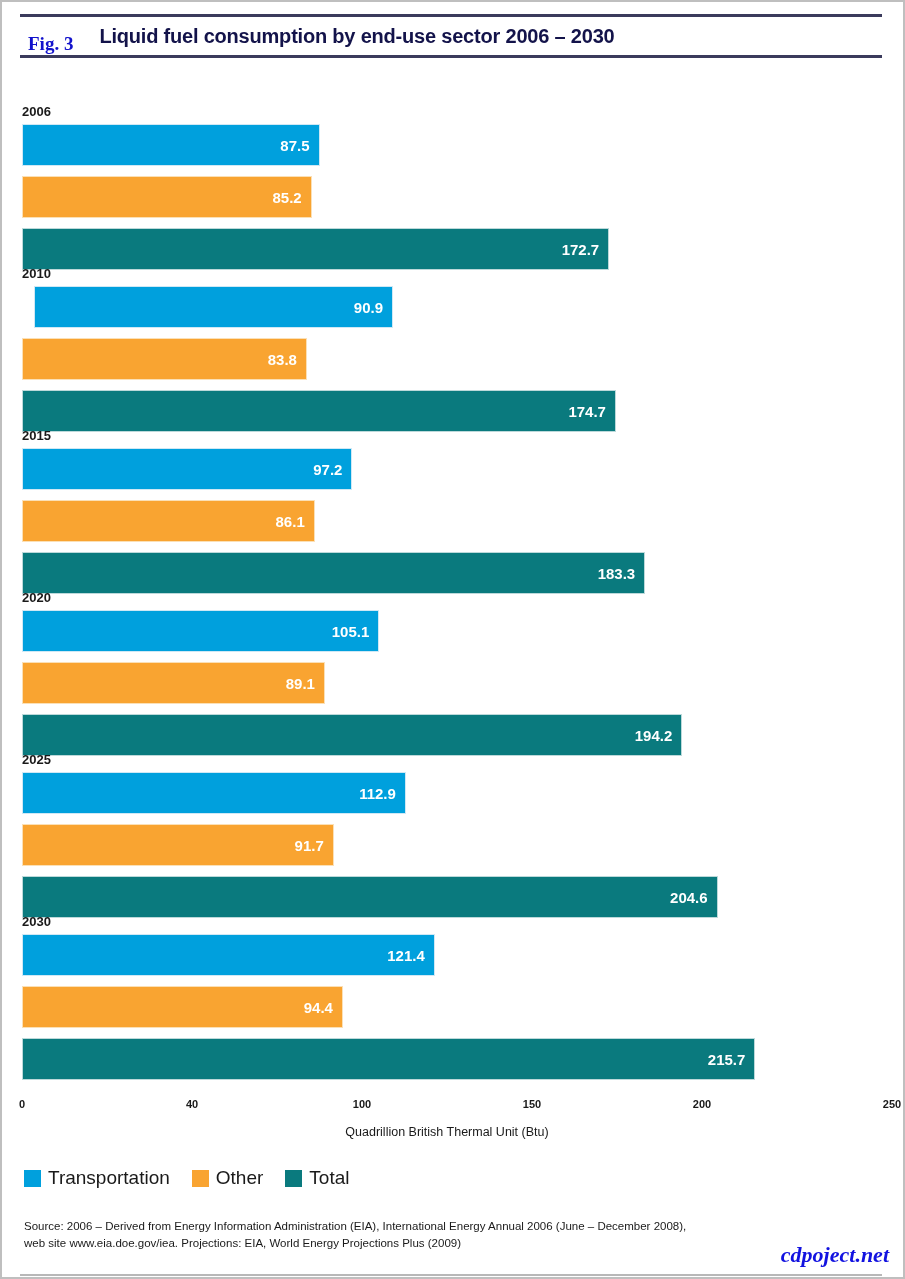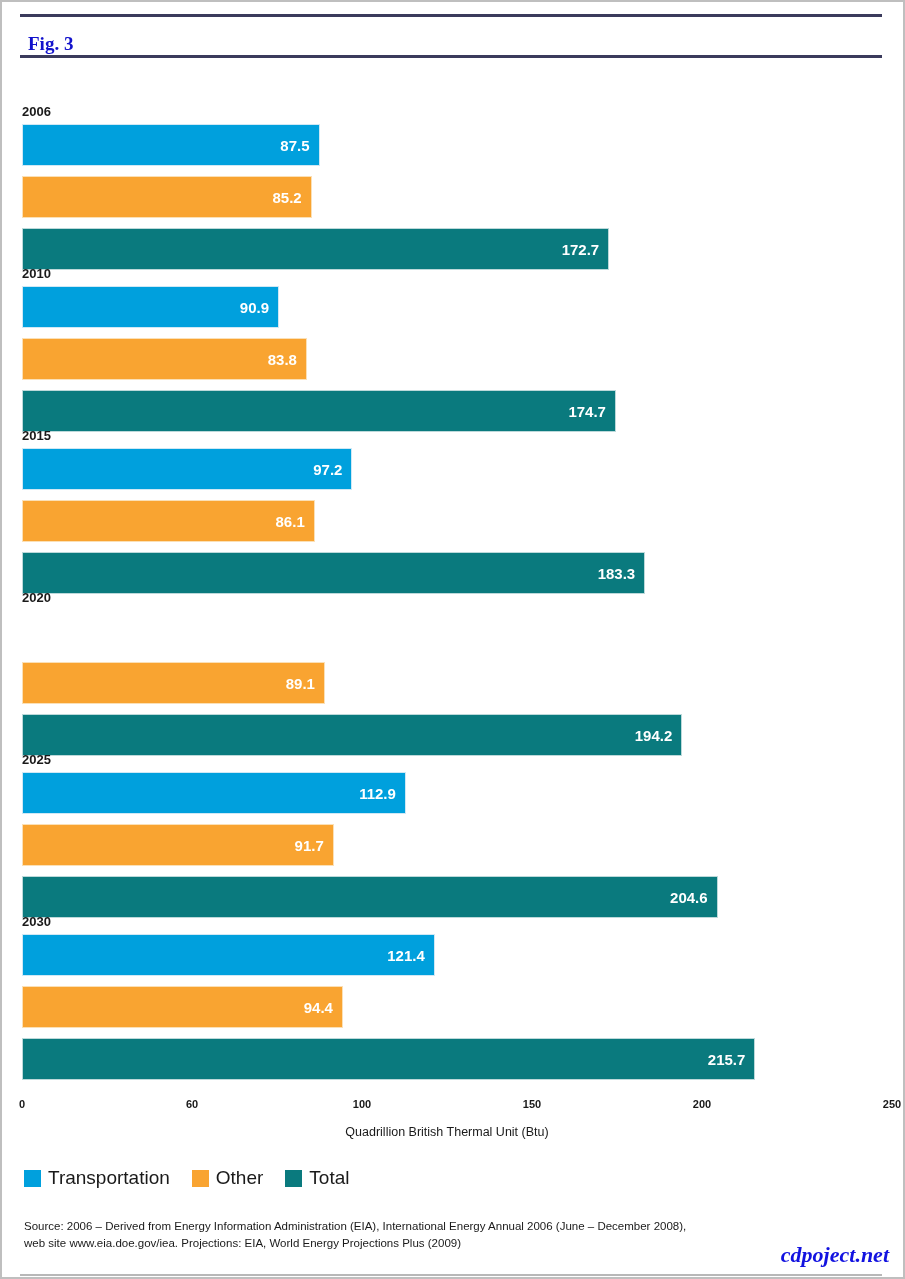--- a/index.html
+++ b/index.html
@@ -201,20 +201,21 @@
     white-space: nowrap;
   }
 </style>
 </head>
 <body>
 
 <div id="page">
 
   <div class="header">
     <span class="fig-label">Fig. 3</span>
+    <span class="fig-title">Liquid fuel consumption by end-use sector 2006 – 2030</span>
   </div>
 
   <div class="plot" id="plot">
       <div class="group">
         <div class="group-label">2006</div>
         <div class="bar-row r0">
           <div class="bar transportation" style="width: 297.5px;">
             <span class="bar-value">87.5</span>
           </div>
         </div>
@@ -225,21 +226,21 @@
         </div>
         <div class="bar-row r2">
           <div class="bar total" style="width: 587.18px;">
             <span class="bar-value">172.7</span>
           </div>
         </div>
       </div>
       <div class="group">
         <div class="group-label">2010</div>
         <div class="bar-row r0">
-          <div class="bar transportation" style="width: 257px;">
+          <div class="bar transportation" style="width: 359px; margin-left: 12px;">
             <span class="bar-value">90.9</span>
           </div>
         </div>
         <div class="bar-row r1">
           <div class="bar other" style="width: 284.92px;">
             <span class="bar-value">83.8</span>
           </div>
         </div>
         <div class="bar-row r2">
           <div class="bar total" style="width: 593.98px;">
@@ -260,20 +261,25 @@
           </div>
         </div>
         <div class="bar-row r2">
           <div class="bar total" style="width: 623.22px;">
             <span class="bar-value">183.3</span>
           </div>
         </div>
       </div>
       <div class="group">
         <div class="group-label">2020</div>
+        <div class="bar-row r0">
+          <div class="bar transportation" style="width: 357.34px;">
+            <span class="bar-value">105.1</span>
+          </div>
+        </div>
         <div class="bar-row r1">
           <div class="bar other" style="width: 302.94px;">
             <span class="bar-value">89.1</span>
           </div>
         </div>
         <div class="bar-row r2">
           <div class="bar total" style="width: 660.28px;">
             <span class="bar-value">194.2</span>
           </div>
         </div>
@@ -311,21 +317,21 @@
         <div class="bar-row r2">
           <div class="bar total" style="width: 733.38px;">
             <span class="bar-value">215.7</span>
           </div>
         </div>
       </div>
     </div>
 
   <div class="axis" id="axis">
       <div class="tick" style="left: 0px;">0</div>
-      <div class="tick" style="left: 170px;">60</div>
+      <div class="tick" style="left: 170px;">40</div>
       <div class="tick" style="left: 340px;">100</div>
       <div class="tick" style="left: 510px;">150</div>
       <div class="tick" style="left: 680px;">200</div>
       <div class="tick" style="left: 870px;">250</div>
     </div>
 
   <div class="axis-title">Quadrillion British Thermal Unit (Btu)</div>
 
   <div class="legend" id="legend">
       <div class="legend-item">

